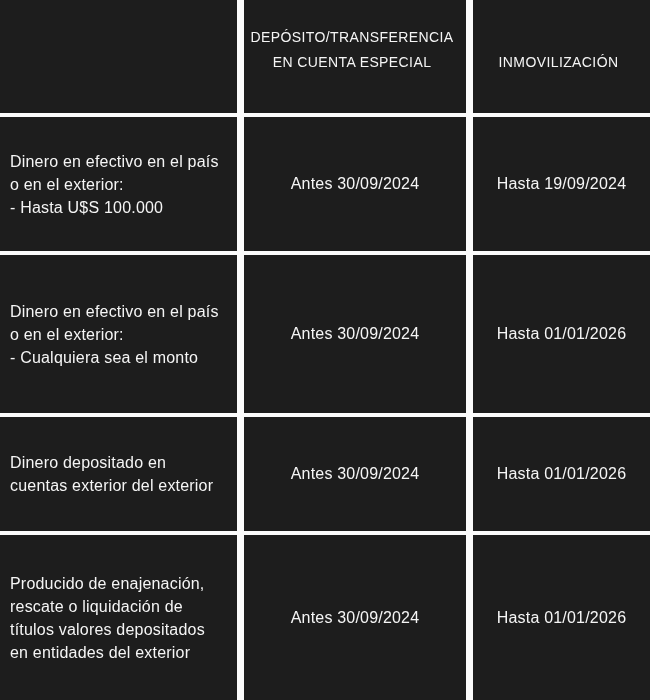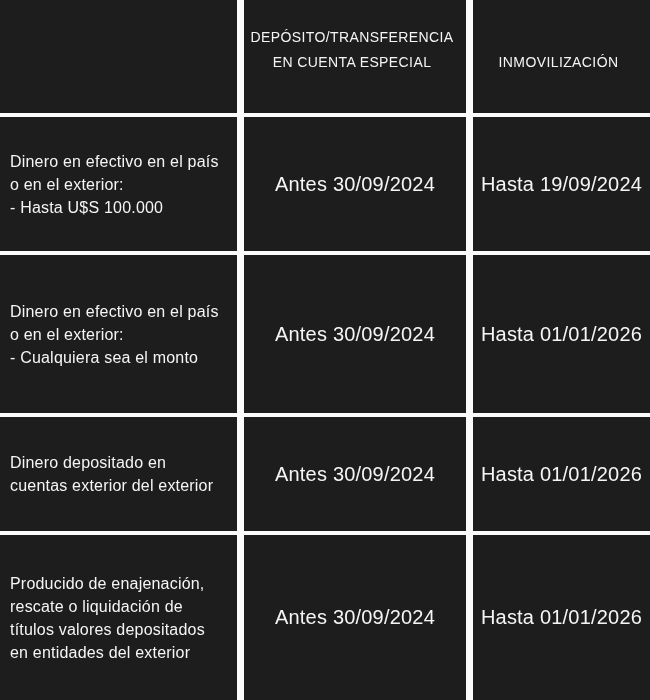--- a/index.html
+++ b/index.html
@@ -24,21 +24,21 @@
     overflow:hidden;
   }
   .cell.center{justify-content:center;text-align:center;}
   .cell.label{
     justify-content:flex-start;text-align:left;
     padding:0 14px 0 10px;
     font-size:16px;line-height:23px;
     letter-spacing:.2px;
     white-space:pre-line;
   }
-  .cell.value{font-size:20px;letter-spacing:.2px;}
+  .cell.value{font-size:16px;letter-spacing:.2px;}
   .cell.head{
     align-items:flex-end;
     padding:0 12px 38px 6px;
     font-size:14px;line-height:25px;
     letter-spacing:.4px;
     white-space:pre-line;
     font-weight:400;
   }
 </style>
 </head>

